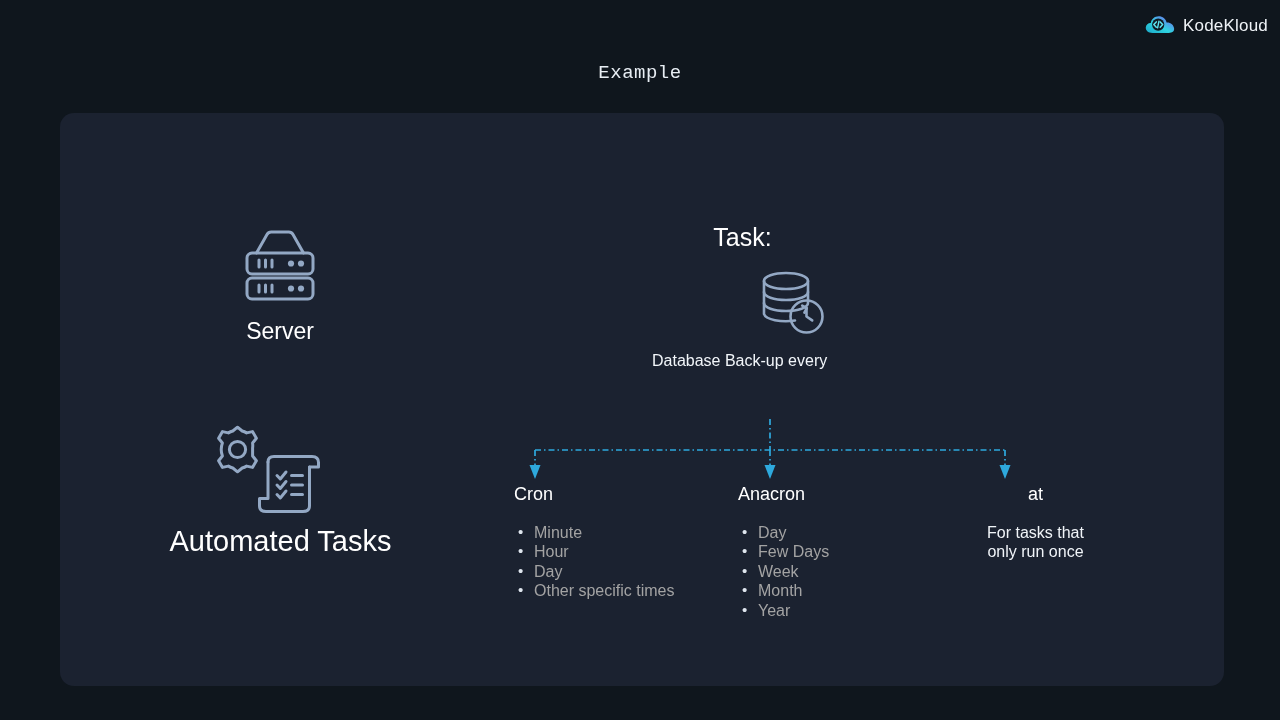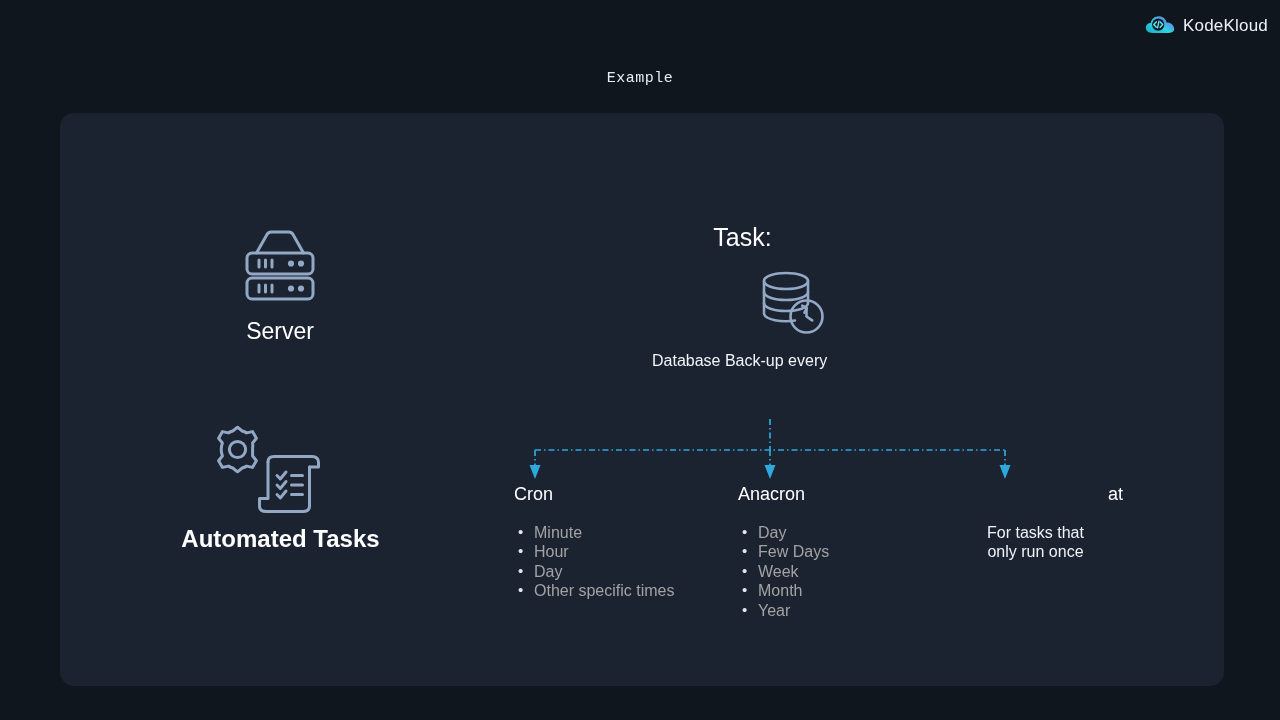--- a/index.html
+++ b/index.html
@@ -29,26 +29,26 @@
   #logo-text {
     color: #eef2f6;
     font-size: 17px;
     letter-spacing: .2px;
     font-family: "Liberation Sans", sans-serif;
   }
 
   
   #slide-title {
     position: absolute;
-    top: 70px;
+    top: 62px;
     left: 0;
     width: 1280px;
     text-align: center;
     color: #e7edf3;
-    font-size: 15px;
+    font-size: 19px;
     font-family: "Liberation Mono", monospace;
     letter-spacing: .5px;
   }
 
   
   #panel {
     position: absolute;
     left: 60px;
     top: 113px;
     width: 1164px;
@@ -83,22 +83,21 @@
     position: relative;
     height: 98px;
     width: 140px;
     margin: 0 auto;
   }
   #gear-icon { position: absolute; left: 0px; top: 0px; }
   #scroll-icon { position: absolute; left: 44px; top: 27px; }
   #automated-label {
     margin-top: 4px;
     color: #ffffff;
-    font-size: 24px;
-    font-weight: bold;
+    font-size: 29px;
   }
 
   
   #task-heading {
     position: absolute;
     left: 480px;
     top: 110px;
     width: 405px;
     text-align: center;
     color: #ffffff;
@@ -169,21 +168,21 @@
   }
 
   #branch-cron { left: 454px; width: 190px; text-align: left; }
   #branch-cron .branch-title { text-align: left; }
   #cron-note { margin-top: 21px; text-align: center; width: 162px; }
 
   #branch-anacron { left: 678px; width: 190px; text-align: left; }
   #branch-anacron .branch-title { text-align: left; }
 
   #branch-at { left: 888px; width: 175px; text-align: center; }
-  #branch-at .branch-title { text-align: right; }
+  #branch-at .branch-title { text-align: center; }
   #at-note { margin-top: 18px; text-align: center; }
 </style>
 </head>
 <body>
 
 <div id="logo-area">
   <svg id="logo-mark" viewBox="0 0 30 22">
     <defs>
       <linearGradient id="cloudGrad" x1="0" y1="1" x2="1" y2="0">
         <stop offset="0%" stop-color="#1aa7c8"></stop>

